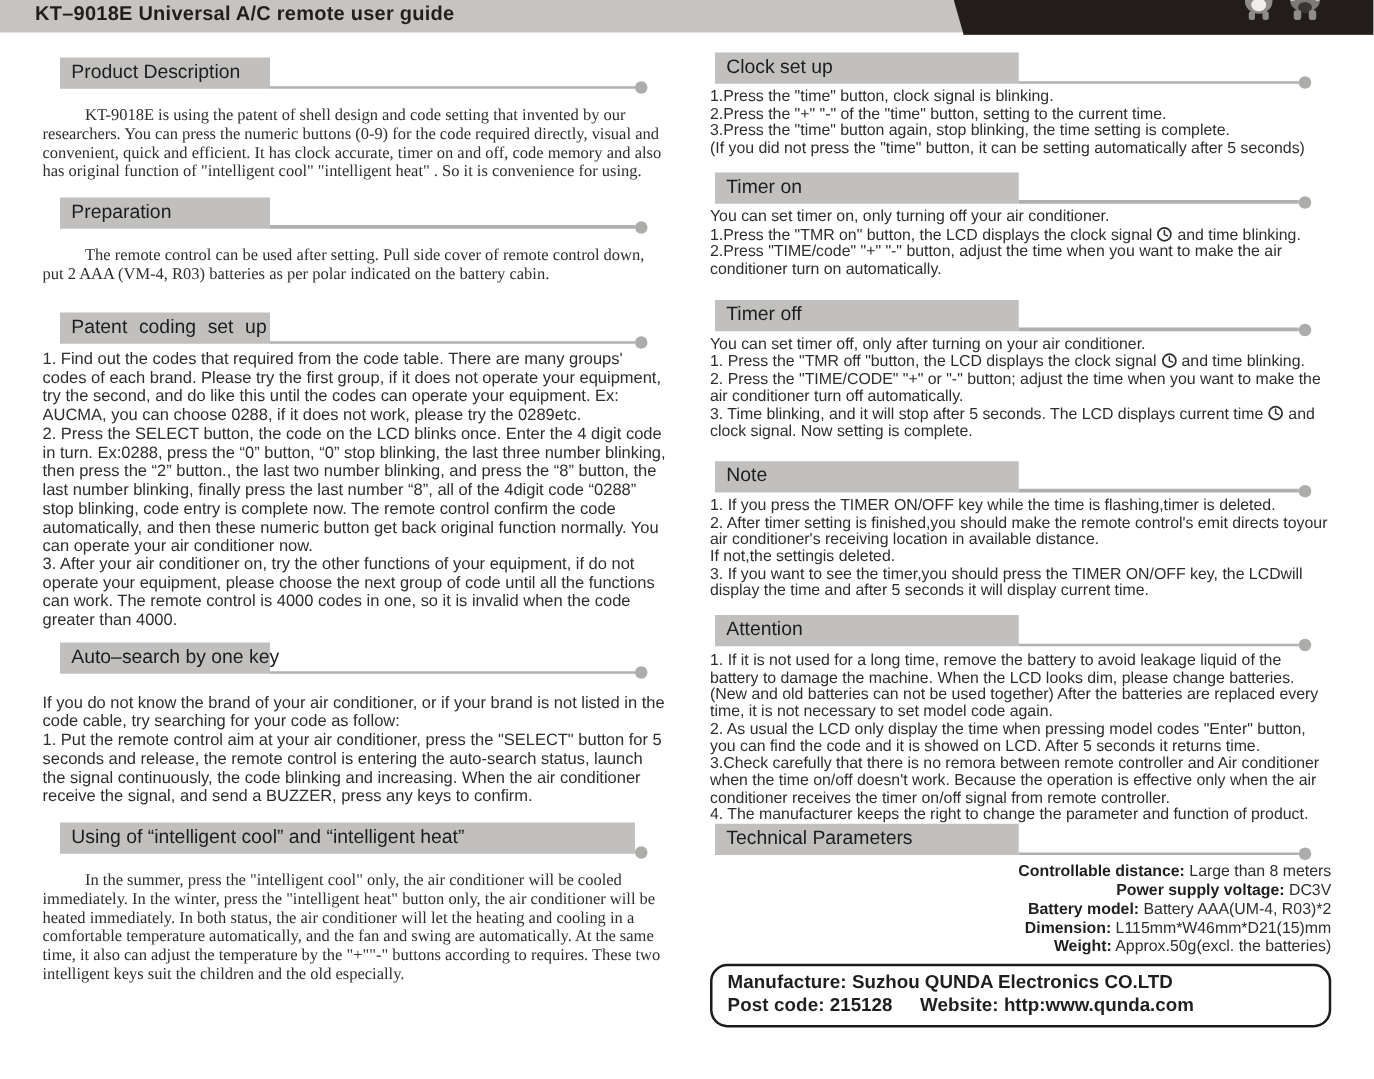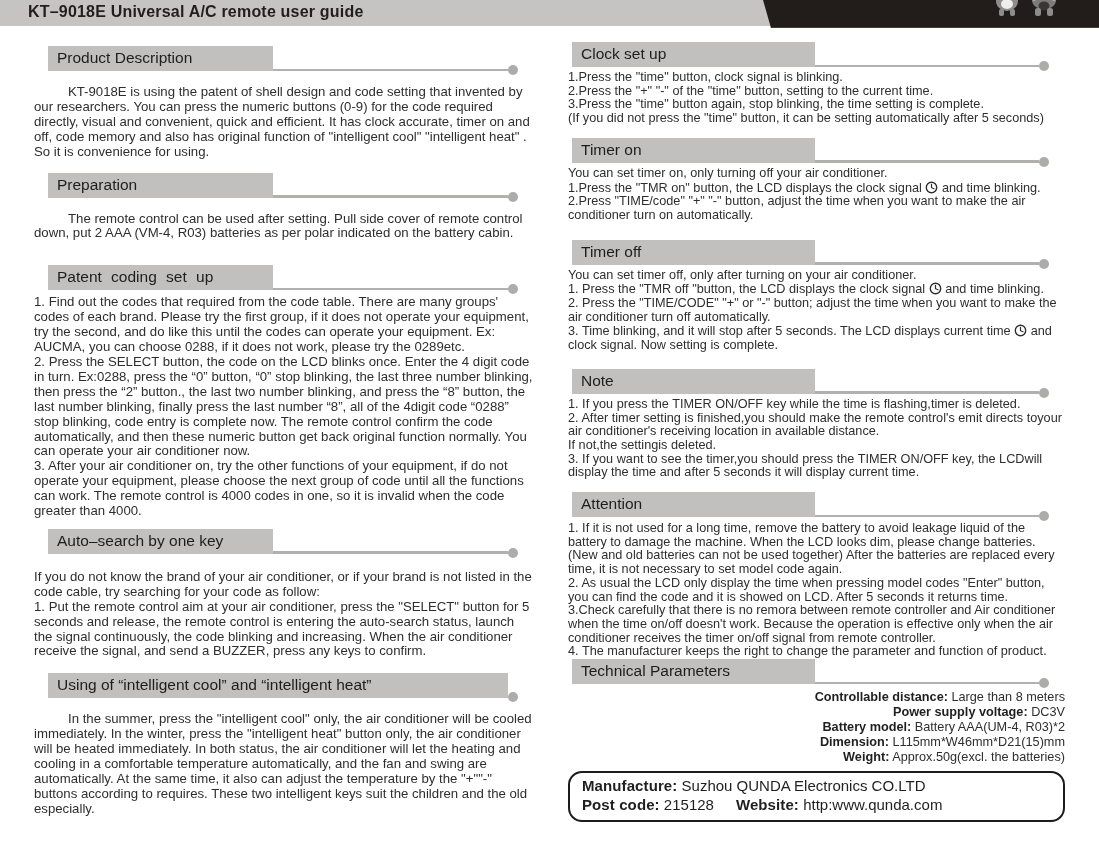--- a/index.html
+++ b/index.html
@@ -26,39 +26,39 @@
   .col { position:absolute; }
   .col-left  { left:34px;  top:46px; width:500px; }
   .col-right { left:568px; top:42px; width:497px; }
   
   .sec-hdr { display:flex; align-items:flex-end; padding-right:16px; margin-left:14px; }
   .col-right .sec-hdr { margin-left:4px; }
   .hdr-box {
     background:#c1c0be; color:#1d1d1d; font-size:15.5px;
     padding:3px 8px 4px 9px; box-sizing:border-box; height:25px; white-space:nowrap;
   }
-  .hdr-box.w-left  { width:225px; }
+  .hdr-box.w-left  { width:168px; }
   .hdr-box.w-wide  { width:466px; }
   .hdr-box.w-right { width:243px; }
   .hdr-rule { flex:1; height:2.5px; background:#b1b0ae; margin-bottom:0px; }
   .hdr-dot  { width:10px; height:10px; border-radius:50%; background:#adacaa; margin-bottom:-4px; flex:none; }
   
   .col-left  p { margin:0; font-size:13.2px; line-height:14.9px; }
   .col-right p { margin:0; font-size:12.7px; line-height:13.7px; }
-  p.indent { text-indent:34px; }
+  p.indent { text-indent:34px;font-family:Liberation Serif, serif; }
   .sec { margin-bottom:0; }
   .gap-after-hdr-l { height:14px; } .gap-after-hdr-s { height:5px; }
   .clock-ic { display:inline-block; vertical-align:-2px; line-height:0; }
   
   .tech p { line-height:15.1px;text-align:right; }
   .tech b { color:#1f1f1f; }
   
   .man-box {
     border:2px solid #1c1c1c; border-radius:14px; padding:3px 12px 5px 12px;
-    margin-top:5px; font-size:15px; line-height:19.5px; color:#1f1f1f;
+    margin-top:5px; font-size:15px; line-height:19.5px; color:#1f1f1f;font-weight:bold;
   }
   .man-box b { letter-spacing:0.1px; }
   .man-gap { display:inline-block; width:22px; }
 </style>
 </head>
 <body>
 
 <div class="hdr-bar"></div>
 <div class="hdr-black">
   <span class="mascot m1">

